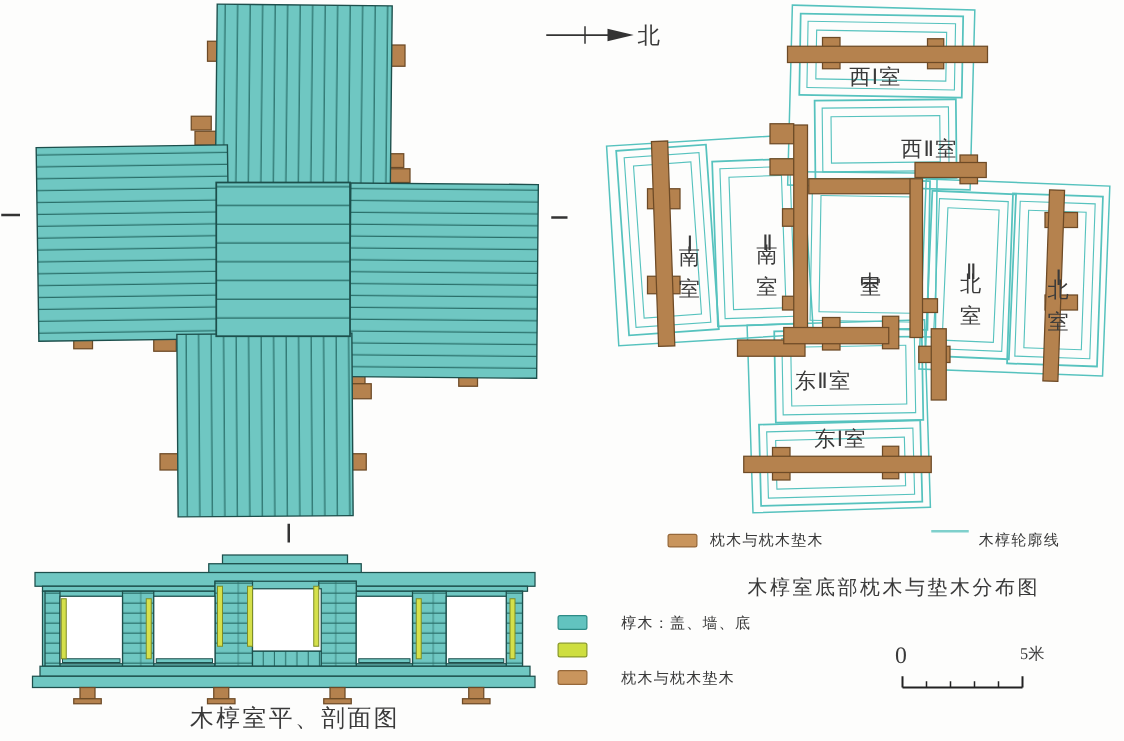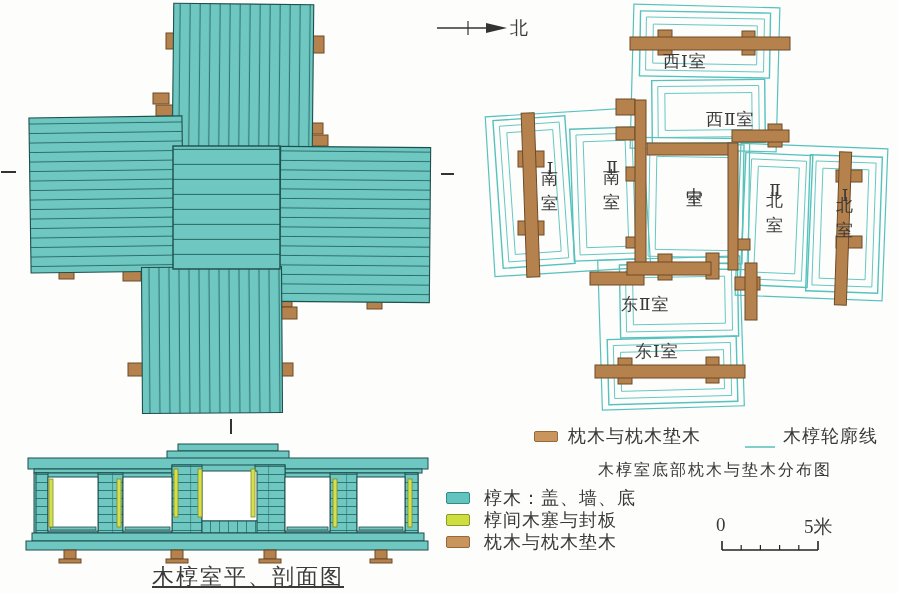--- a/index.html
+++ b/index.html
@@ -4,30 +4,30 @@
 <style>
   html,body{margin:0;padding:0;background:#ffffff;}
   .canvas{
     position:relative;width:899px;height:593px;overflow:hidden;
     background:#fdfdfc;
     font-family:"Liberation Serif","DejaVu Serif",serif;
     color:#333;
   }
   .abs{position:absolute;}
   .label{color:#3a3a3a;white-space:nowrap;}
-  .room-label{font-size:17px;letter-spacing:1px;}
+  .room-label{font-size:17px;letter-spacing:1px;text-align:center;font-family:Liberation Mono, monospace;}
   .room-label.vert{writing-mode:vertical-rl;text-orientation:upright;letter-spacing:2px;}
-  .caption{font-size:22px;letter-spacing:2px;text-decoration:underline;}
+  .caption{font-size:19px;letter-spacing:2px;}
   .dist-title{font-size:16px;letter-spacing:2px;margin-top:10px;}
-  .legend-row{display:flex;align-items:center;gap:14px;height:22px;}
+  .legend-row{display:flex;align-items:center;gap:27px;height:22px;}
   .swatch{width:22px;height:10px;border-radius:2px;border:1.5px solid #7a5a33;}
   .swatch.teal{background:#62c3bf;border-color:#2e8b86;}
   .swatch.yellow{background:#cede3f;border-color:#8a9a2a;}
   .swatch.brown{background:#c9955d;border-color:#96683a;}
-  .legend-text{font-size:18px;letter-spacing:1px;}
+  .legend-text{font-size:12px;letter-spacing:1px;}
   .teal-line{width:30px;height:0;border-top:2px solid #7fd0cc;}
   .mark{background:#333;}
 </style>
 </head>
 <body>
 
 <div class="canvas">
 
   <svg class="abs" style="left:0;top:0" width="460" height="440" viewBox="0 0 460 440">
     <defs>
@@ -190,21 +190,21 @@
   <div class="abs label room-label vert" style="left:683px;top:174px;height:64px">中室</div>
   <div class="abs label room-label vert" style="left:763px;top:178px;height:80px">北Ⅱ室</div>
   <div class="abs label room-label vert" style="left:833px;top:183px;height:80px">北Ⅰ室</div>
   <div class="abs label room-label" style="left:621px;top:293px;width:75px">东Ⅱ室</div>
   <div class="abs label room-label" style="left:635px;top:340px;width:75px">东Ⅰ室</div>
 
   <div class="abs" style="left:534px;top:424px;display:flex;align-items:center;gap:10px">
     <span class="swatch brown" style="width:22px;height:9px"></span>
     <span class="label legend-text">枕木与枕木垫木</span>
   </div>
-  <div class="abs" style="left:745px;top:424px;display:flex;align-items:flex-end;gap:8px">
+  <div class="abs" style="left:745px;top:424px;display:flex;align-items:flex-start;gap:8px">
     <span class="teal-line"></span>
     <span class="label legend-text">木椁轮廓线</span>
   </div>
   <div class="abs label dist-title" style="left:598px;top:450px">木椁室底部枕木与垫木分布图</div>
 
   <svg class="abs" style="left:22px;top:443px" width="412" height="124" viewBox="0 0 412 124">
     <g stroke="#1d4f4c" stroke-width="1">
 
       <rect x="156" y="1" width="100" height="7" fill="#6FC7C2"></rect>
       <rect x="145" y="8" width="122" height="10" fill="#6FC7C2"></rect>
@@ -279,31 +279,30 @@
 
   <div class="abs label caption" style="left:152px;top:562px">木椁室平、剖面图</div>
 
   <div class="abs" style="left:446px;top:487px">
     <div class="legend-row">
       <span class="swatch teal"></span>
       <span class="label legend-text">椁木：盖、墙、底</span>
     </div>
     <div class="legend-row">
       <span class="swatch yellow"></span>
-      <span class="label legend-text">椁间木塞与封板</span>
     </div>
     <div class="legend-row">
       <span class="swatch brown"></span>
       <span class="label legend-text">枕木与枕木垫木</span>
     </div>
   </div>
 
   <div class="abs" style="left:708px;top:514px;width:150px;height:46px">
     <span class="abs label" style="left:8px;top:0;font-size:19px">0</span>
-    <span class="abs label" style="left:96px;top:0;font-size:19px">5米</span>
+    <span class="abs label" style="left:108px;top:0;font-size:13px">5米</span>
     <svg class="abs" style="left:0;top:24px" width="150" height="16" viewBox="0 0 150 16">
       <line x1="14" y1="12" x2="110" y2="12" stroke="#222" stroke-width="1.6"></line>
       <line x1="14" y1="12" x2="14" y2="3" stroke="#222" stroke-width="1.6"></line>
       <line x1="33.2" y1="12" x2="33.2" y2="7" stroke="#222" stroke-width="1.2"></line>
       <line x1="52.4" y1="12" x2="52.4" y2="7" stroke="#222" stroke-width="1.2"></line>
       <line x1="71.6" y1="12" x2="71.6" y2="7" stroke="#222" stroke-width="1.2"></line>
       <line x1="90.8" y1="12" x2="90.8" y2="7" stroke="#222" stroke-width="1.2"></line>
       <line x1="110" y1="12" x2="110" y2="3" stroke="#222" stroke-width="1.6"></line>
     </svg>
   </div>

